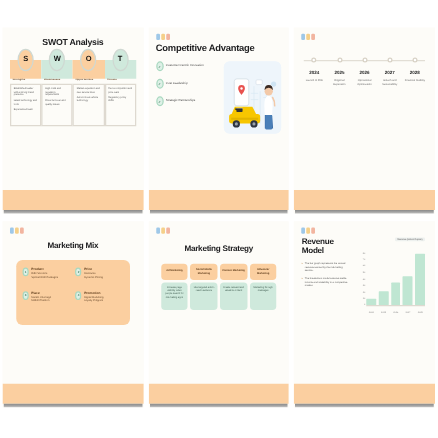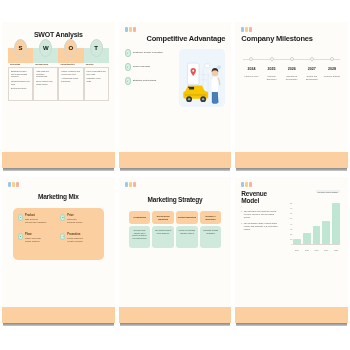--- a/index.html
+++ b/index.html
@@ -68,21 +68,21 @@
     flex:1; font-size:2.2px; font-weight:700; color:#6b4a2a;
     padding:0 2px; line-height:1;
   }
   .swot-cols { display:flex; margin-top:2px; }
   .swot-cols > div {
     flex:1; border:0.4px solid #ded9d0; min-height:34px;
     padding:2px; font-size:1.9px; line-height:1.5; color:#5a5a5a;
   }
   .swot-cols li { margin-bottom:1.5px; list-style:none; }
   
-  .ca-title { font-size:7.5px;text-align:right; }
+  .ca-title { font-size:7.5px; }
   .ca-row { display:flex; margin-top:6px; gap:3px; }
   .ca-list { width:52%; }
   .ca-item { display:flex; align-items:center; gap:2px; margin-bottom:6px; }
   .ca-badge {
     width:6px; height:8px; border-radius:50%;
     background:#ddf0e6; border:0.5px solid #a9d8c0;
     display:flex; align-items:center; justify-content:center;
     font-size:2.5px; color:#3f7a5c; font-weight:700; flex:0 0 auto;
   }
   .ca-text { font-size:2.4px; color:#4a4a4a; line-height:1.2; }
@@ -279,21 +279,20 @@
     <div class="slide-shadow"></div>
   </div>
 
   <div class="slide">
     <div class="slide-body">
       <div class="logo-dots">
         <i style="background:#9fc8e8"></i>
           <i style="background:#f5d08a"></i>
           <i style="background:#f2b5a0"></i>
       </div>
-      <div class="slide-title ms-title">Company Milestones</div>
 
       <div class="ms-timeline">
         <div class="ms-line"></div>
         <div class="ms-nodes">
           <div>
               <span></span>
             </div>
           <div>
               <span></span>
             </div>

